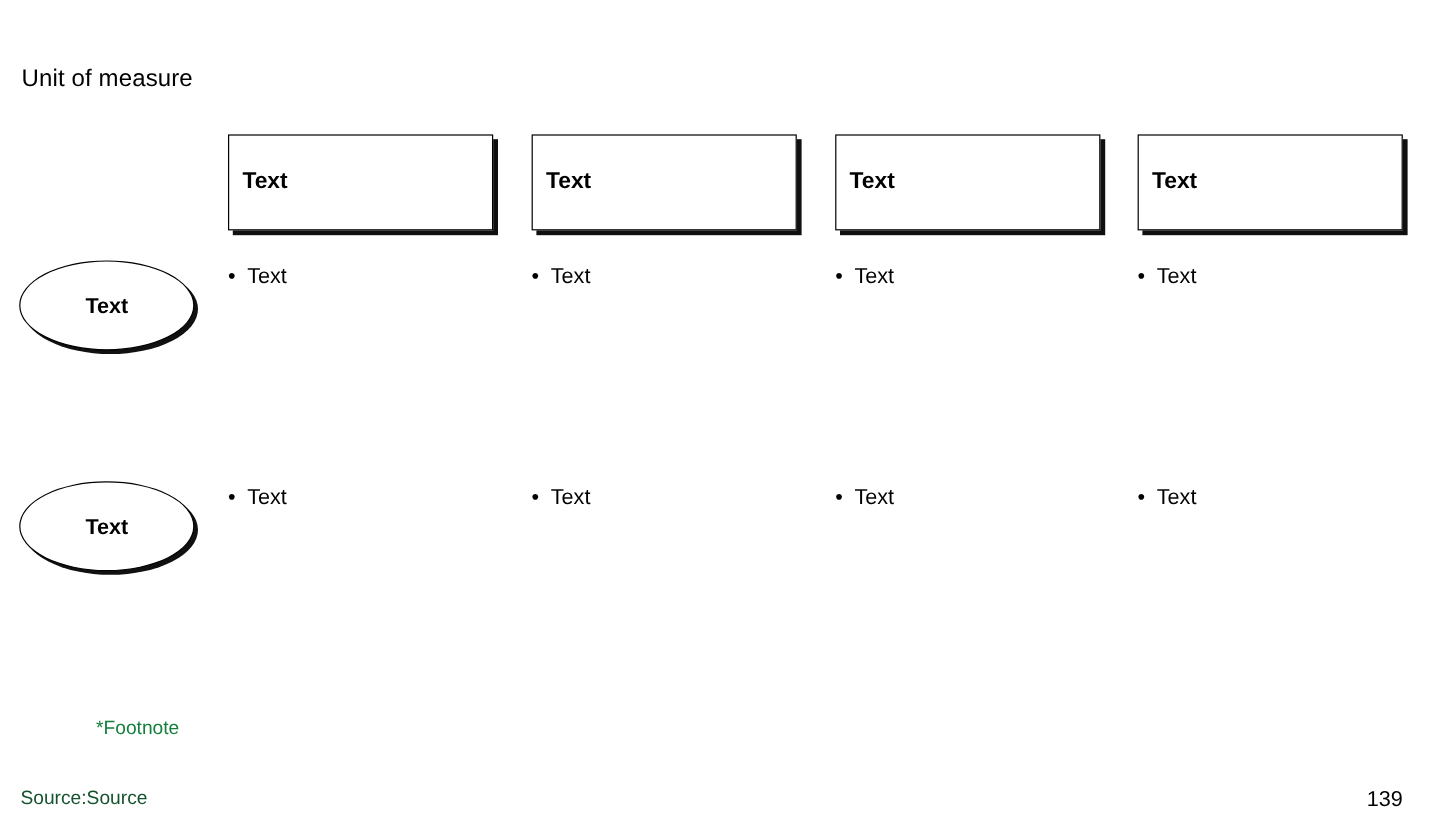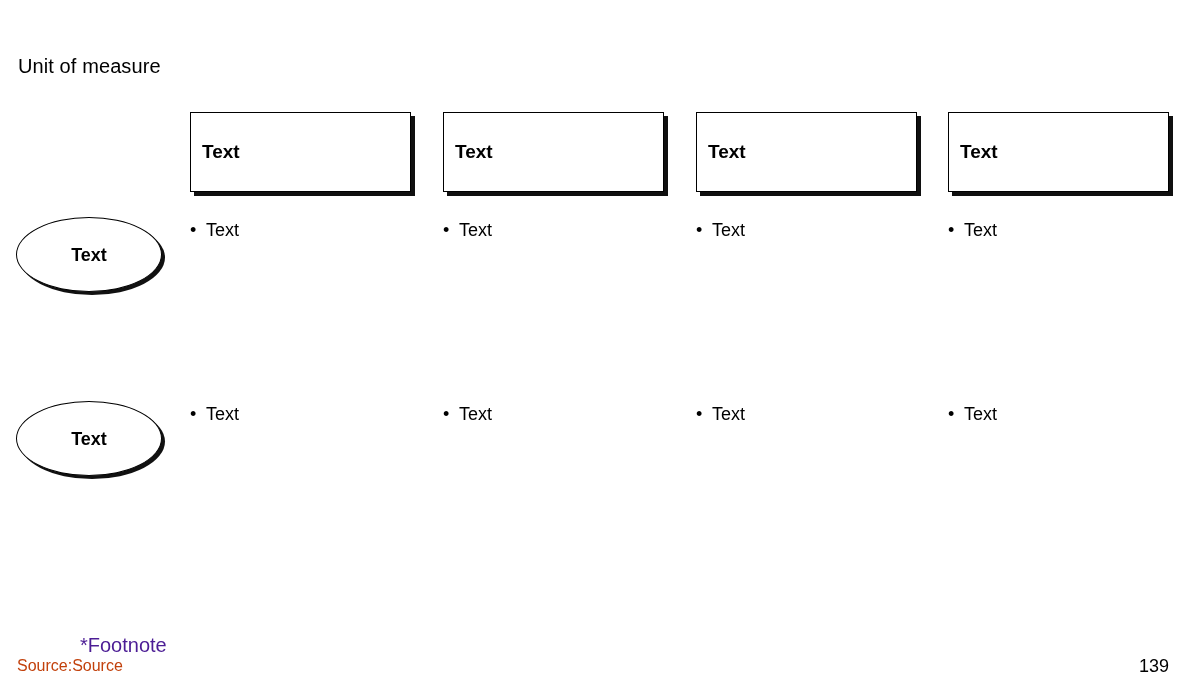--- a/index.html
+++ b/index.html
@@ -114,34 +114,34 @@
     color: #000000;
   }
 
   .row1 { top: 218px; }
   .row2 { top: 402px; }
 
   
   .footnote {
     position: absolute;
     left: 80px;
-    top: 636px;
-    font-size: 20px;
+    top: 598px;
+    font-size: 16px;
     line-height: 19px;
     white-space: nowrap;
-    color: #4c1d95;
+    color: #15803d;
   }
   .source {
     position: absolute;
     left: 17px;
     top: 656px;
     font-size: 16px;
     line-height: 20px;
     white-space: nowrap;
-    color: #c2410c;
+    color: #14532d;
     text-align: center;
   }
   .page-number {
     position: absolute;
     left: 1139px;
     top: 655px;
     font-size: 18px;
     line-height: 22px;
     white-space: nowrap;
     color: #000000;

